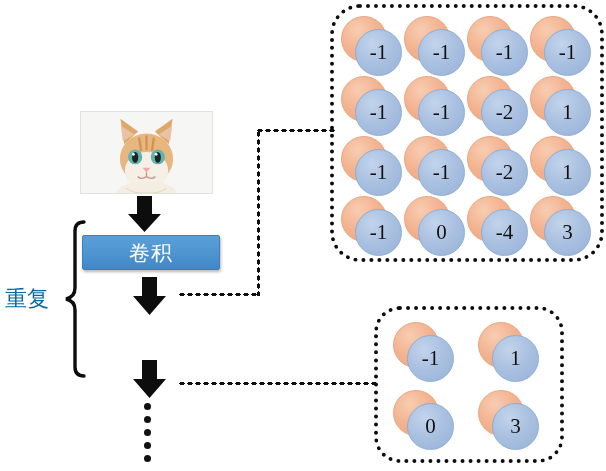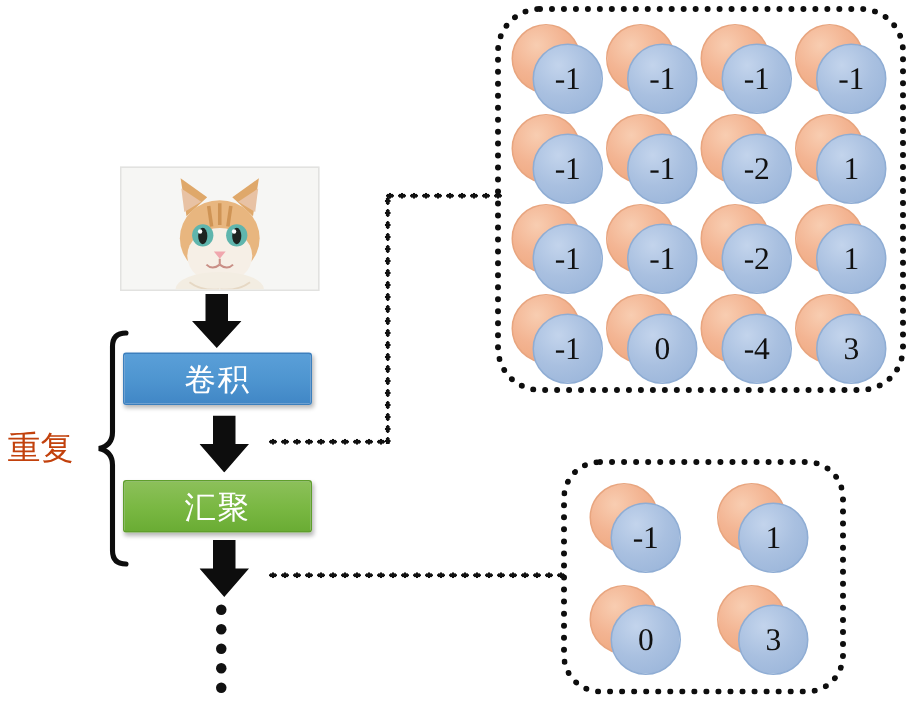--- a/index.html
+++ b/index.html
@@ -32,21 +32,21 @@
     background: #f4f4f2;
     border: 1px solid #e2e2e0;
     box-sizing: border-box;
     overflow: hidden;
   }
   .cat-image svg { display:block; width:100%; height:100%; }
 
   .proc-box {
     position: absolute;
     left: 82px;
-    width: 126px;
+    width: 138px;
     height: 35px;
     border-radius: 2px;
     display: flex;
     align-items: center;
     justify-content: center;
     color: #ffffff;
     font-size: 21px;
     font-family: "DejaVu Sans", "Liberation Sans", sans-serif;
     letter-spacing: 1px;
     box-shadow: 1px 2px 3px rgba(0,0,0,0.28);
@@ -90,21 +90,21 @@
     background: #111111;
     margin-bottom: 6px;
   }
 
   
   .repeat-label {
     position: absolute;
     left: 5px;
     top: 284px;
     font-size: 22px;
-    color: #c2410c;
+    color: #0369a1;
     font-family: "DejaVu Sans", "Liberation Sans", sans-serif;
     white-space: nowrap;
   }
   .repeat-bracket {
     position: absolute;
     left: 58px;
     top: 220px;
     width: 28px;
     height: 158px;
   }
@@ -237,23 +237,20 @@
   <div class="proc-box conv">
     <span>卷积</span>
   </div>
 
   <div class="block-arrow arrow-2">
     <svg viewBox="0 0 33 38" preserveAspectRatio="none">
       <path d="M9 0 L24 0 L24 19 L33 19 L16.5 38 L0 19 L9 19 Z" fill="#0d0d0d"></path>
     </svg>
   </div>
 
-  <div class="proc-box pool">
-    <span>汇聚</span>
-  </div>
 
   <div class="block-arrow arrow-3">
     <svg viewBox="0 0 33 38" preserveAspectRatio="none">
       <path d="M9 0 L24 0 L24 19 L33 19 L16.5 38 L0 19 L9 19 Z" fill="#0d0d0d"></path>
     </svg>
   </div>
 
   <div class="v-dots">
     <i></i>
     <i></i>

